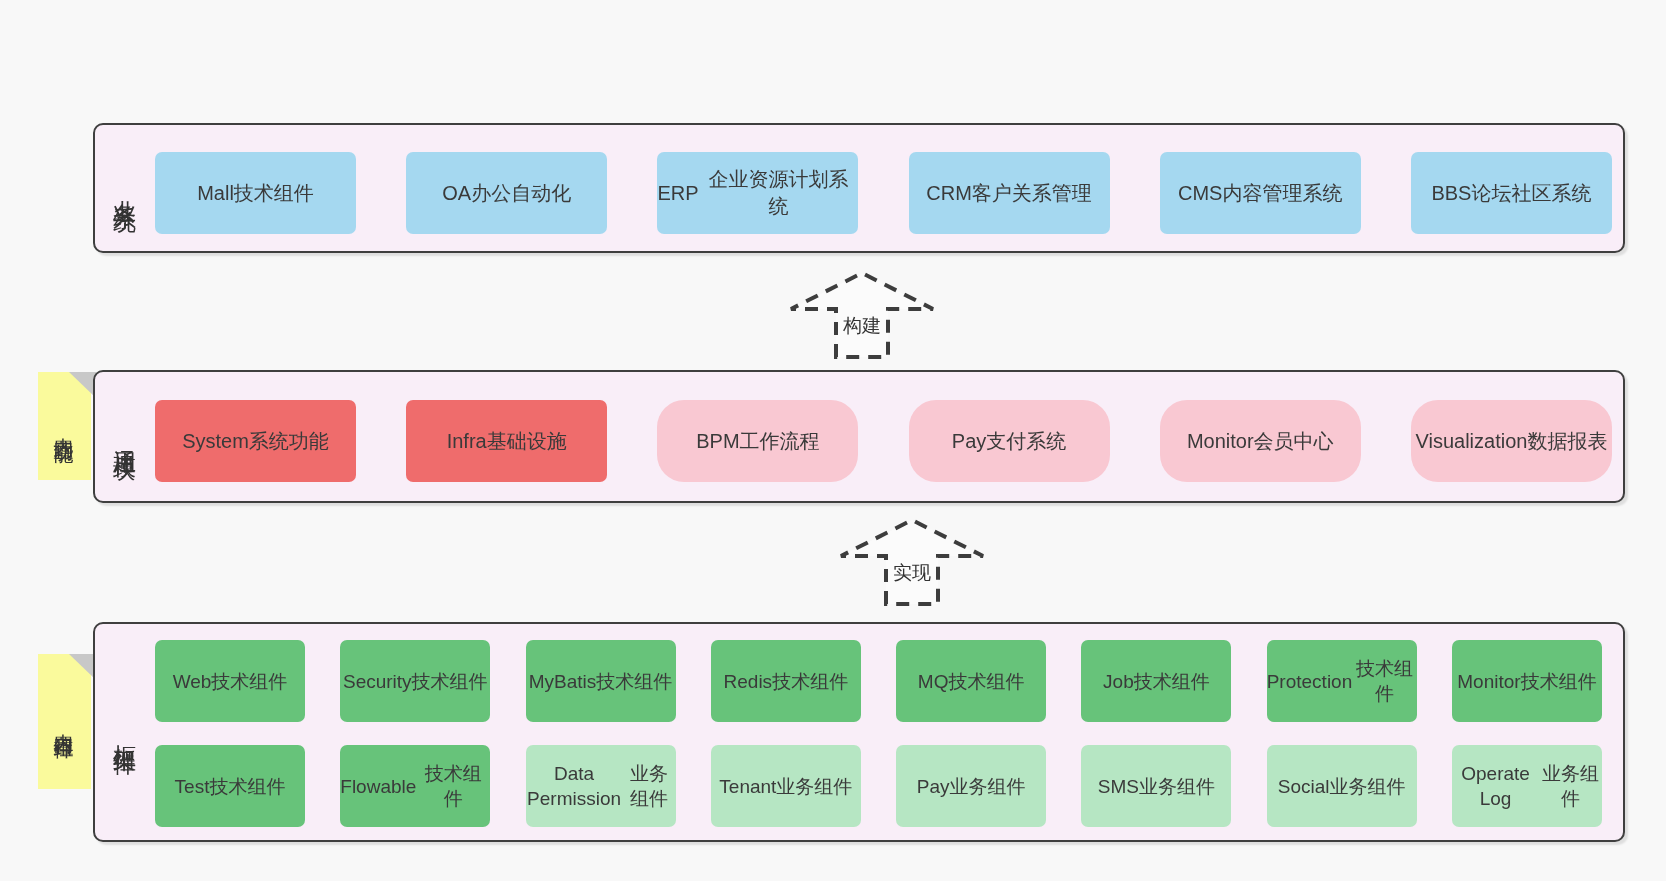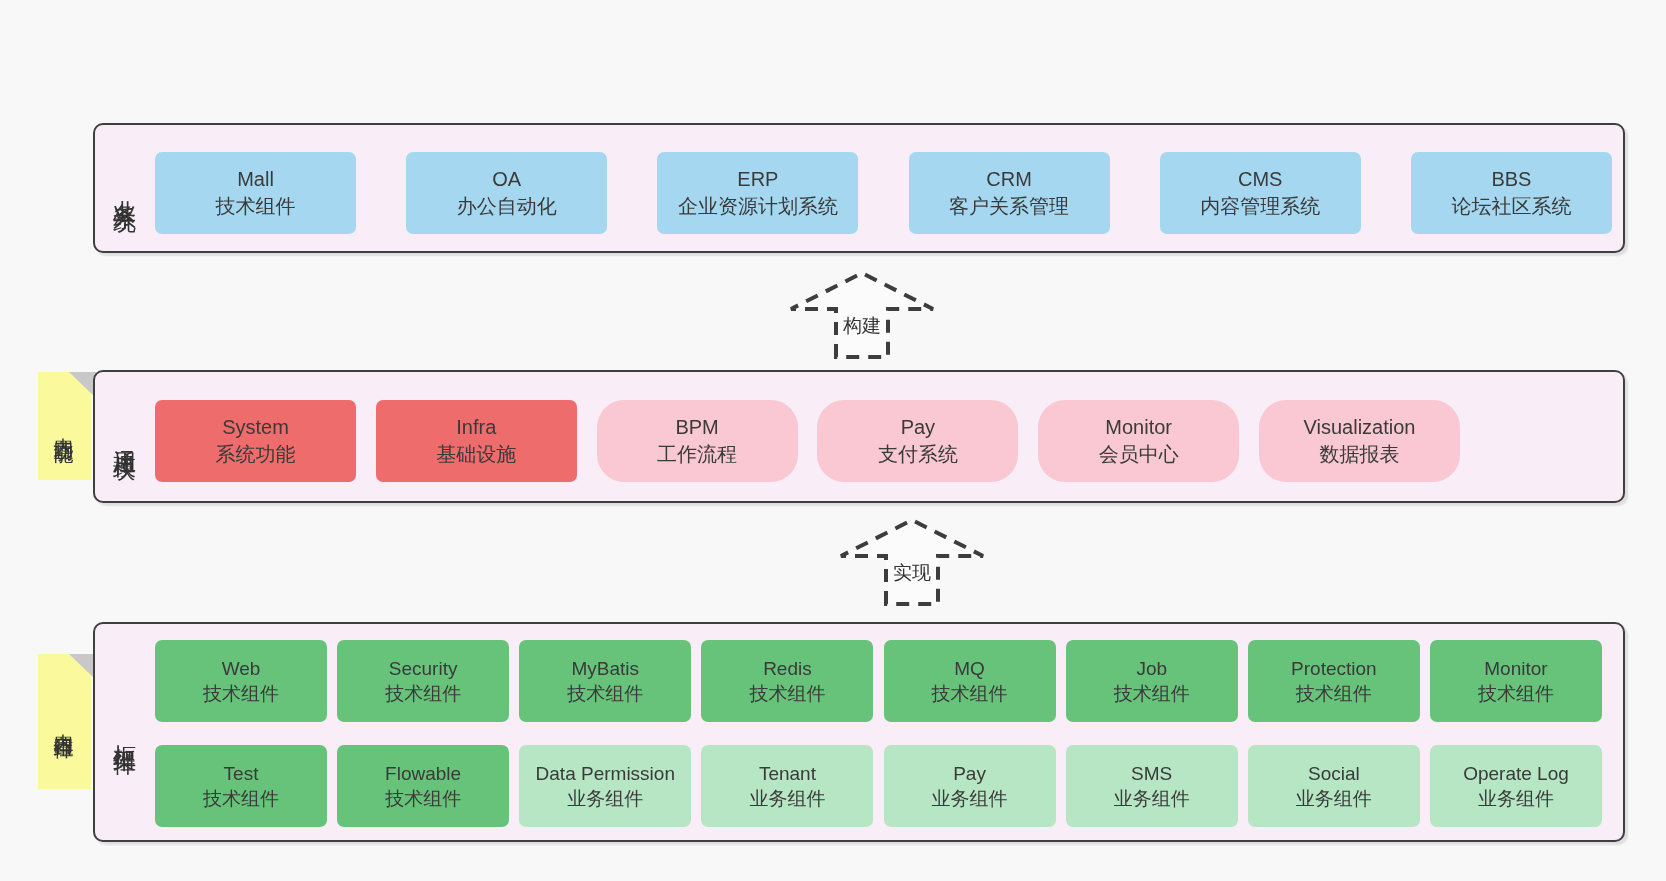--- a/index.html
+++ b/index.html
@@ -19,31 +19,31 @@
   }
   .band-label{
     position:absolute;left:15px;top:50%;transform:translateY(-50%);
     writing-mode:vertical-rl;text-orientation:upright;
     font-size:23px;letter-spacing:3px;color:#333;white-space:nowrap;
   }
   .band-row{
     position:absolute;left:60px;display:flex;justify-content:space-between;
   }
   .row-b1{top:27px;width:1457px;}
-  .row-b2{top:28px;width:1305px;}
+  .row-b2{top:28px;width:1457px;}
   .row-b3a{top:16px;width:1447px;}
   .row-b3b{top:121px;width:1447px;}
   
   .box{
-    border-radius:7px;display:flex;flex-direction:column;
+    border-radius:7px;display:flex;
     align-items:center;justify-content:center;text-align:center;
     font-size:20px;line-height:27px;flex:0 0 auto;color:#3a3a3a;
   }
   .w6{width:201px;height:82px;}
-  .w8{width:172px;height:82px;font-size:19px;line-height:25px;}
+  .w8{width:150px;height:82px;font-size:19px;line-height:25px;}
   .blue{background:var(--blue-box,#a5d8f0);}
   .red{background:var(--red-box,#ef6c6c);}
   .pink{background:var(--pink-box,#f9c8d2);border-radius:27px;}
   .green-dark{background:var(--green-dark,#67c37a);}
   .green-light{background:var(--green-light,#b6e6c3);}
   
   .sticky{position:absolute;left:38px;width:53px;}
   .sticky-body{
     position:absolute;inset:0;background:var(--sticky-bg,#fafa9c);
     clip-path:polygon(0 0,calc(100% - 16px) 0,100% 20px,100% 100%,0 100%);

